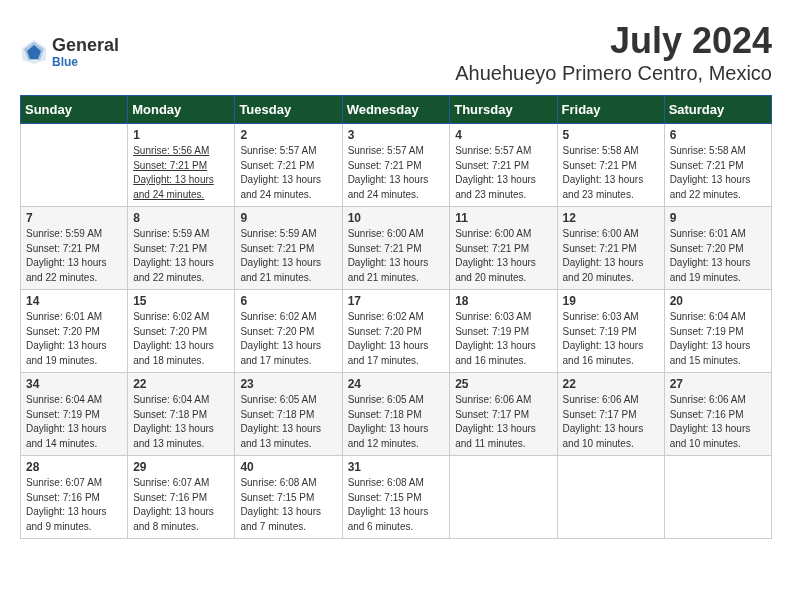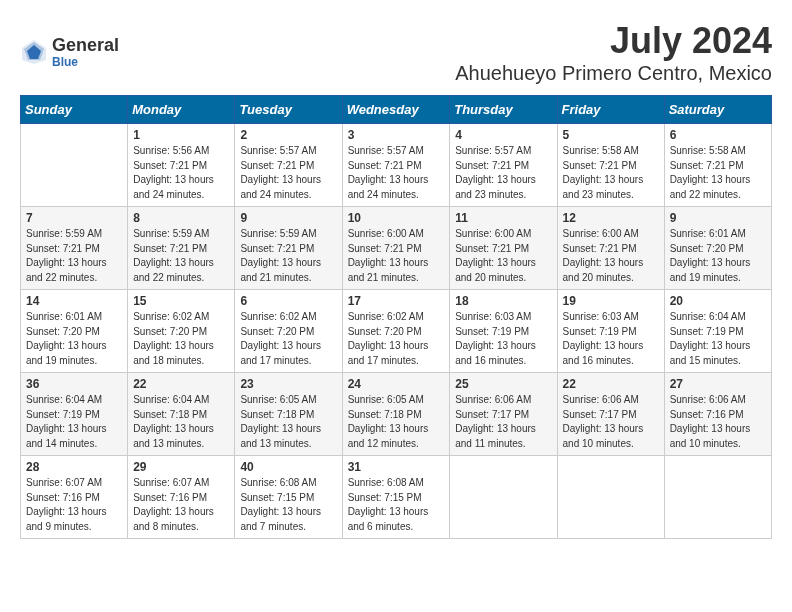--- a/index.html
+++ b/index.html
@@ -52,28 +52,27 @@
     .location-title {
       font-size: 20px;
       color: #333;
     }
     .calendar-table {
       width: 100%;
       border-collapse: collapse;
       border: 1px solid #ccc;
     }
     .calendar-table th {
-      background-color: #0369a1;
+      background-color: #14532d;
       color: #fff;
       font-size: 13px;
       font-weight: bold;
       padding: 6px 4px;
       text-align: left;
       border: 1px solid #2258a0;
-      font-style: italic;
     }
     .calendar-table td {
       vertical-align: top;
       border: 1px solid #ccc;
       padding: 4px 5px;
       width: 108px;
       min-height: 80px;
       font-size: 10px;
       color: #333;
       background: #fff;
@@ -125,21 +124,21 @@
         <th>Thursday</th>
         <th>Friday</th>
         <th>Saturday</th>
       </tr>
   </thead>
   <tbody id="calendar-body">
   <tr>
         <td class="empty-cell"></td>
         <td>
           <span class="day-number">1</span>
-          <div class="day-info" style="white-space: pre-wrap;">Sunrise: 5:56 AM
+          <div class="day-info" style="white-space: pre-wrap; text-decoration: underline;">Sunrise: 5:56 AM
 Sunset: 7:21 PM
 Daylight: 13 hours
 and 24 minutes.</div>
         </td>
         <td>
           <span class="day-number">2</span>
           <div class="day-info" style="white-space: pre-wrap;">Sunrise: 5:57 AM
 Sunset: 7:21 PM
 Daylight: 13 hours
 and 24 minutes.</div>
@@ -270,21 +269,21 @@
         <td>
           <span class="day-number">20</span>
           <div class="day-info" style="white-space: pre-wrap;">Sunrise: 6:04 AM
 Sunset: 7:19 PM
 Daylight: 13 hours
 and 15 minutes.</div>
         </td>
       </tr>
       <tr>
         <td>
-          <span class="day-number">36</span>
+          <span class="day-number">34</span>
           <div class="day-info" style="white-space: pre-wrap;">Sunrise: 6:04 AM
 Sunset: 7:19 PM
 Daylight: 13 hours
 and 14 minutes.</div>
         </td>
         <td>
           <span class="day-number">22</span>
           <div class="day-info" style="white-space: pre-wrap;">Sunrise: 6:04 AM
 Sunset: 7:18 PM
 Daylight: 13 hours

